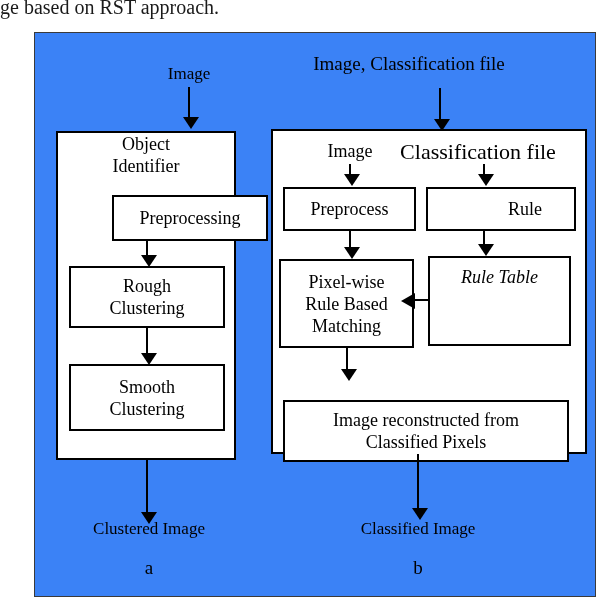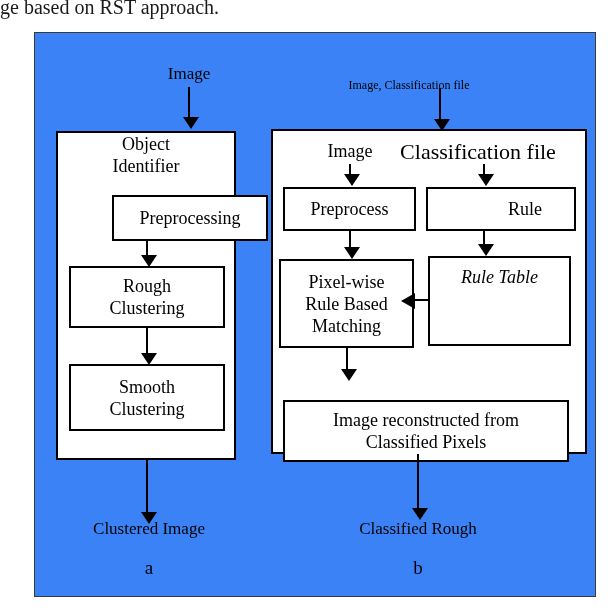--- a/index.html
+++ b/index.html
@@ -138,21 +138,21 @@
 
   <div class="box thin multiline" style="left:34px; top:331px; width:156px; height:67px;">Smooth
 Clustering</div>
 
   <div class="arrow-v" style="left:111px; top:427px; height:53px;"></div>
 
   <div class="label" style="left:36px; top:485px; width:156px;">Clustered Image</div>
 
   <div class="caption" style="left:62px; top:524px; width:104px;">a</div>
 
-  <div class="label" style="left:224px; top:42px; width:300px; font-size:12px;">Image, Classification file</div>
+  <div class="label" style="left:224px; top:20px; width:300px; font-size:19px;">Image, Classification file</div>
 
   <div class="arrow-v" style="left:404px; top:55px; height:32px;"></div>
 
   <div class="box" style="left:236px; top:96px; width:316px; height:325px;"></div>
 
   <div class="label" style="left:265px; top:108px; width:100px; font-size:18px;">Image</div>
   <div class="label" style="left:338px; top:108px; width:210px; font-size:22px;">Classification file</div>
 
   <div class="arrow-v" style="left:314px; top:131px; height:11px;"></div>
   <div class="arrow-v" style="left:448px; top:131px; height:11px;"></div>
@@ -175,17 +175,17 @@
 
   <div class="arrow-h-left" style="left:379px; top:266px; width:16px;"></div>
 
   <div class="arrow-v" style="left:311px; top:315px; height:22px;"></div>
 
   <div class="box thin multiline" style="left:248px; top:340px; width:286px; height:62px;margin-top:27px;">Image reconstructed from
 Classified Pixels</div>
 
   <div class="arrow-v" style="left:382px; top:421px; height:55px;"></div>
 
-  <div class="label" style="left:305px; top:485px; width:156px;">Classified Rough</div>
+  <div class="label" style="left:305px; top:485px; width:156px;">Classified Image</div>
 
   <div class="caption" style="left:331px; top:524px; width:104px;">b</div>
 
 </div>
 
 </body></html>

